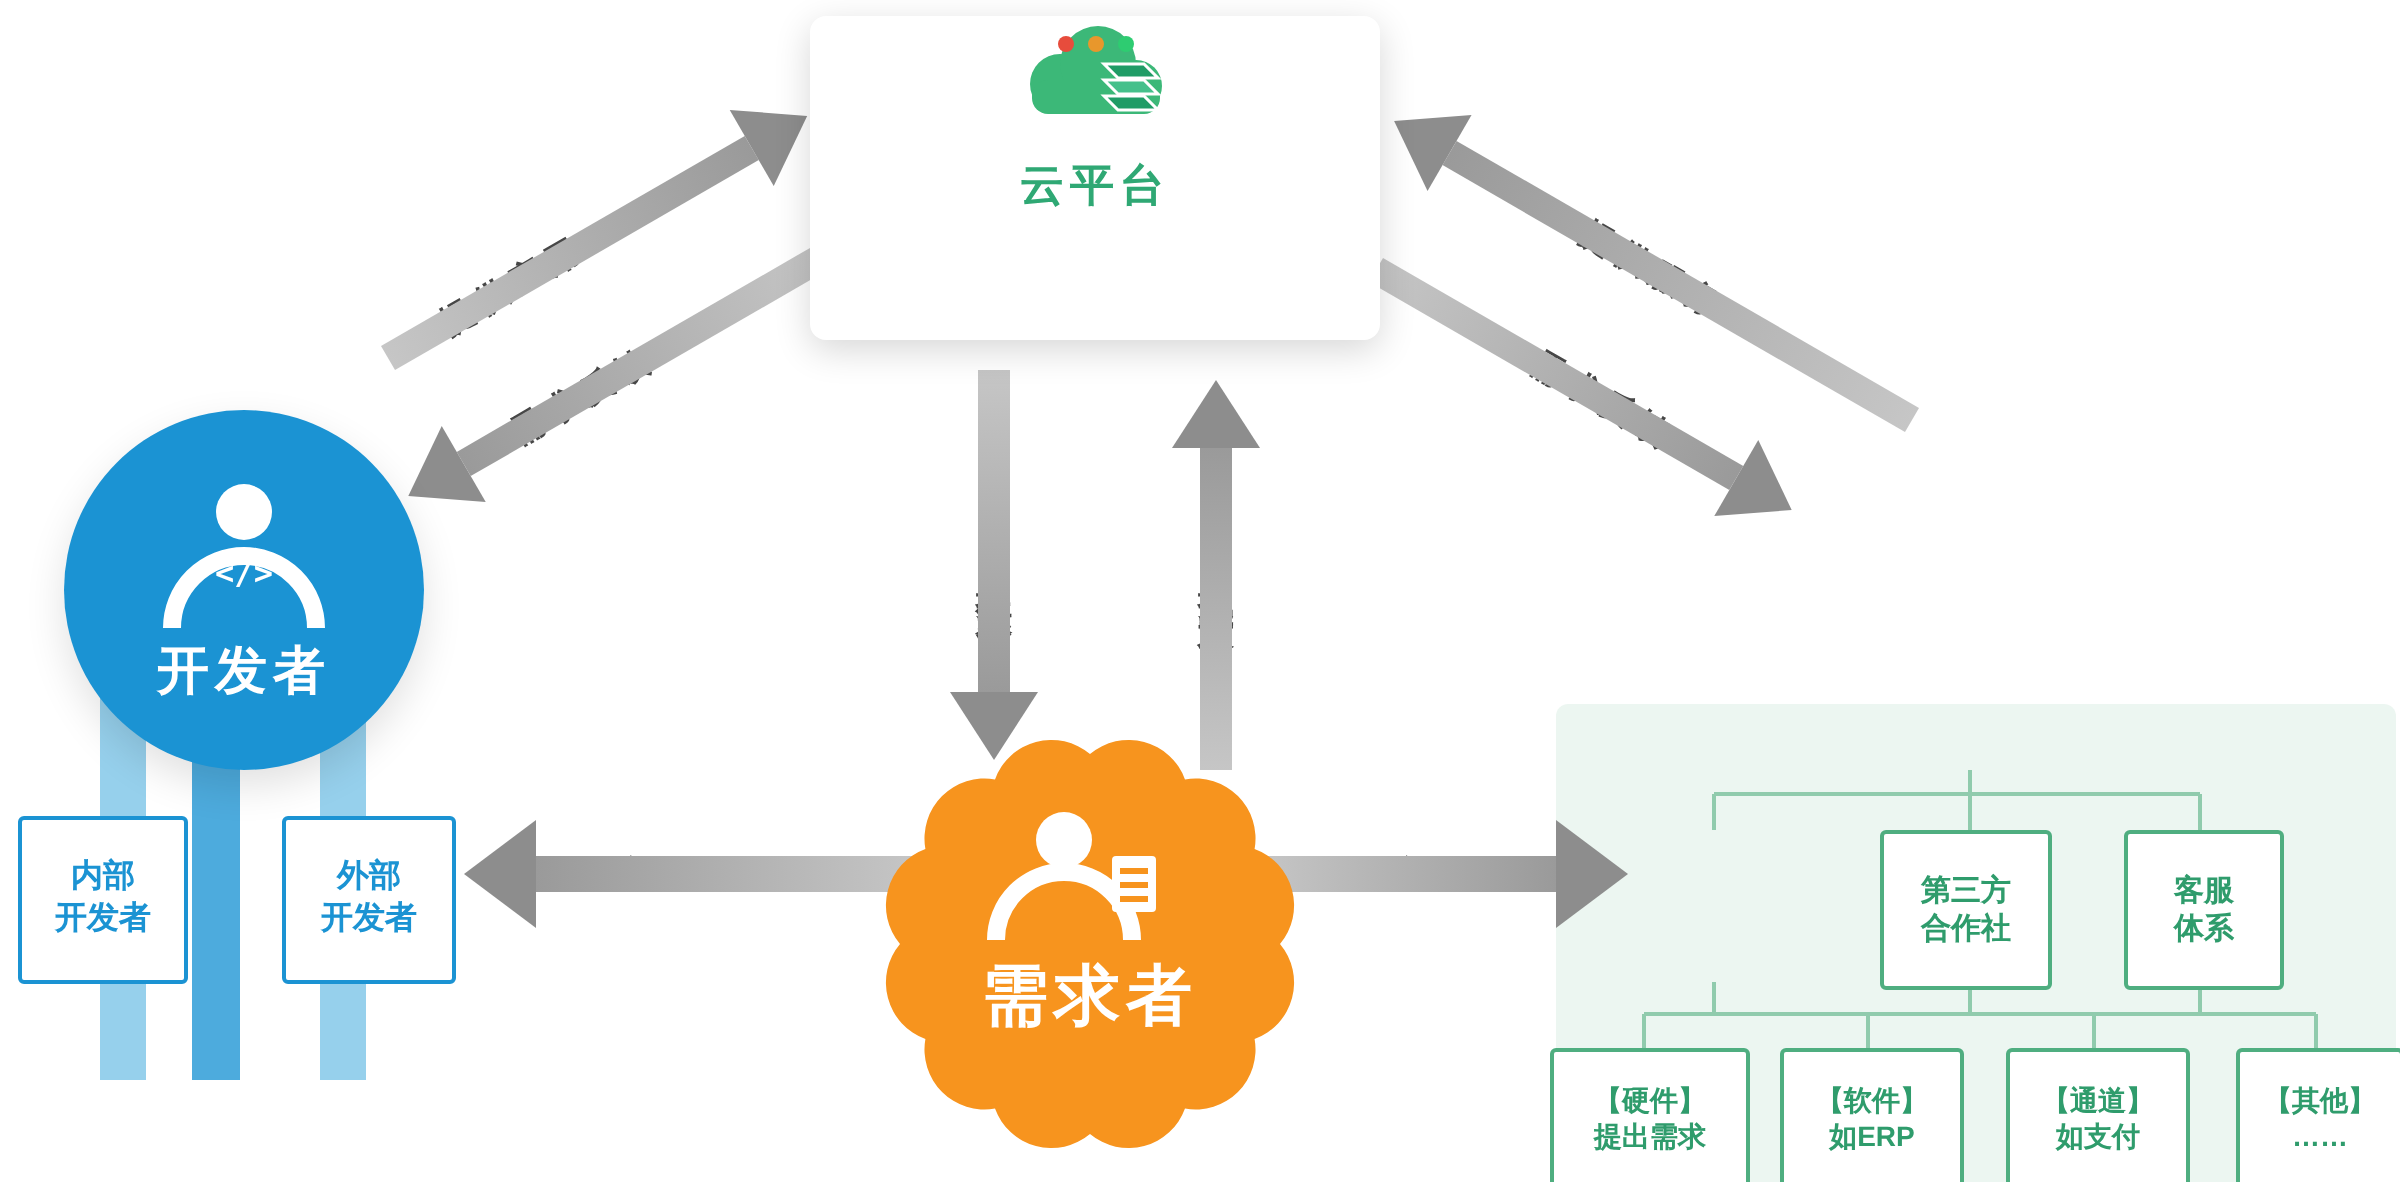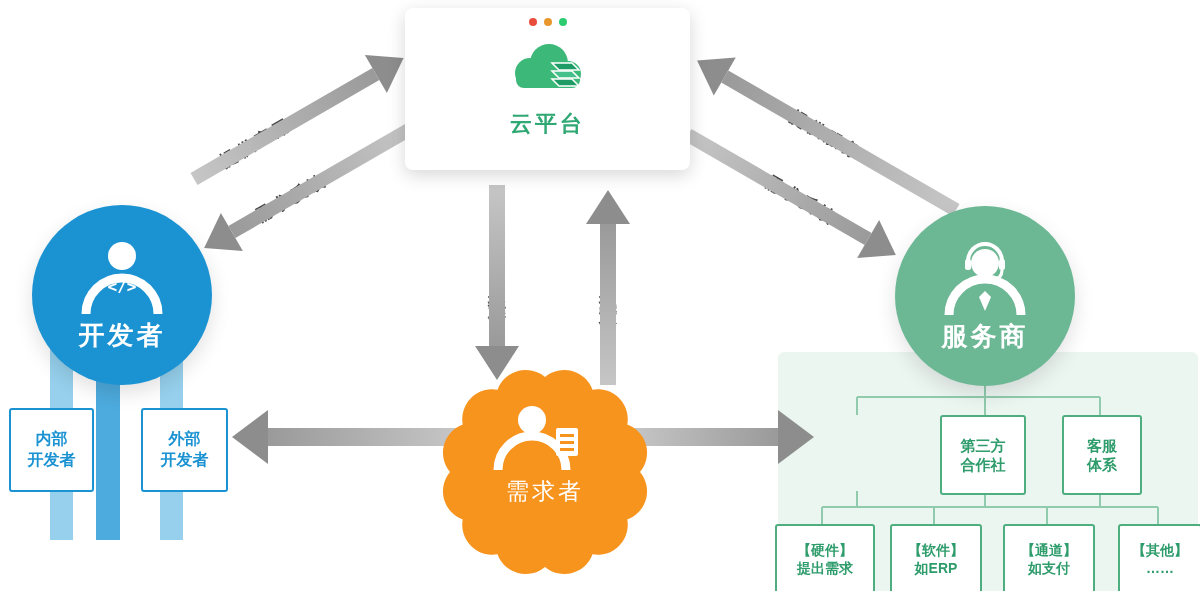--- a/index.html
+++ b/index.html
@@ -28,40 +28,40 @@
   .vlab{
     position:absolute;color:#474747;font-weight:bold;font-size:18px;
     writing-mode:vertical-rl;text-orientation:upright;letter-spacing:5px;
     transform:translate(-50%,-50%);white-space:nowrap;
   }
 
   
   .win{
     position:absolute;left:405px;top:8px;width:285px;height:162px;background:#fff;
     border-radius:8px;box-shadow:0 5px 18px rgba(0,0,0,.16);
-    display:flex;flex-direction:column;align-items:center;justify-content:center;
+    display:flex;flex-direction:column;align-items:center;justify-content:flex-start;
   }
   .dots{position:absolute;left:0;top:10px;width:100%;display:flex;gap:7px;justify-content:center;}
   .dot{width:8px;height:8px;border-radius:50%;}
   .dot-r{background:#e74c3c}.dot-y{background:#e8972c}.dot-g{background:#2ecc71}
   .win-title{margin-top:10px;color:#2fa874;font-size:22px;font-weight:bold;letter-spacing:3px;}
 
   
   .circle{
     position:absolute;width:180px;height:180px;border-radius:50%;
     display:flex;flex-direction:column;align-items:center;justify-content:center;
     box-shadow:0 8px 20px rgba(0,0,0,.12);
   }
   .dev{left:32px;top:205px;background:#1b93d3;}
   .prov{left:895px;top:206px;background:#6cb794;}
   .circle .clabel{color:#fff;font-size:26px;font-weight:bold;letter-spacing:3px;margin-top:2px;}
 
   
   .dem-label{position:absolute;left:445px;top:476px;width:200px;text-align:center;
-    color:#fff;font-size:23px;font-weight:normal;letter-spacing:3px;}
+    color:#fff;font-size:33px;font-weight:bold;letter-spacing:3px;}
 
   
   .box{
     position:absolute;background:#fff;display:flex;flex-direction:column;align-items:center;
     justify-content:center;text-align:center;border-radius:3px;font-weight:bold;line-height:1.3;
   }
   .box span{display:block;text-align:center;}
   .box.blue{border:2px solid #1b93d3;color:#1b93d3;font-size:16px;}
   .box.green{border:2px solid #4fae80;color:#2f9c6c;font-size:15px;}
   .box.green.sub{font-size:14px;}
@@ -171,33 +171,20 @@
 
   <div class="circle dev z4">
     <svg width="88" height="78" viewBox="0 0 88 78">
       <circle cx="44" cy="18" r="14" fill="#ffffff"></circle>
       <text x="44" y="54" text-anchor="middle" fill="#ffffff" font-size="16" font-weight="bold" font-family="DejaVu Sans Mono, monospace">&lt;/&gt;</text>
       <path d="M 8 76 A 36 36 0 0 1 80 76" stroke="#ffffff" stroke-width="9" fill="none"></path>
     </svg>
     <div class="clabel">开发者</div>
   </div>
 
-  <div class="circle prov z4">
-    <svg width="88" height="78" viewBox="0 0 88 78">
-      <circle cx="44" cy="24" r="14" fill="#ffffff"></circle>
-      <path d="M 27 22 A 17 17 0 0 1 61 22" stroke="#ffffff" stroke-width="4" fill="none"></path>
-      <rect x="24" y="20" width="6" height="11" rx="2.5" fill="#ffffff"></rect>
-      <rect x="58" y="20" width="6" height="11" rx="2.5" fill="#ffffff"></rect>
-      <path d="M 61 31 Q 61 40 51 41" stroke="#ffffff" stroke-width="3" fill="none"></path>
-      <circle cx="50" cy="41" r="2.5" fill="#ffffff"></circle>
-      <path d="M 8 76 A 36 36 0 0 1 80 76" stroke="#ffffff" stroke-width="9" fill="none"></path>
-      <polygon points="44,52 50,58 44,72 38,58" fill="#ffffff"></polygon>
-    </svg>
-    <div class="clabel">服务商</div>
-  </div>
 
   <svg class="layer z4" viewBox="0 0 1200 591" style="pointer-events:none;">
     <path fill="#f7941e" d="M640,472
          A30,30 0 0 1 627.3,519.5 A30,30 0 0 1 592.5,554.3 A30,30 0 0 1 545,567
          A30,30 0 0 1 497.5,554.3 A30,30 0 0 1 462.7,519.5 A30,30 0 0 1 450,472
          A30,30 0 0 1 462.7,424.5 A30,30 0 0 1 497.5,389.7 A30,30 0 0 1 545,377
          A30,30 0 0 1 592.5,389.7 A30,30 0 0 1 627.3,424.5 A30,30 0 0 1 640,472 Z"></path>
     <g>
       <circle cx="532" cy="420" r="14" fill="#ffffff"></circle>
       <path d="M 498 470 A 34 34 0 0 1 566 470" stroke="#ffffff" stroke-width="9" fill="none"></path>

